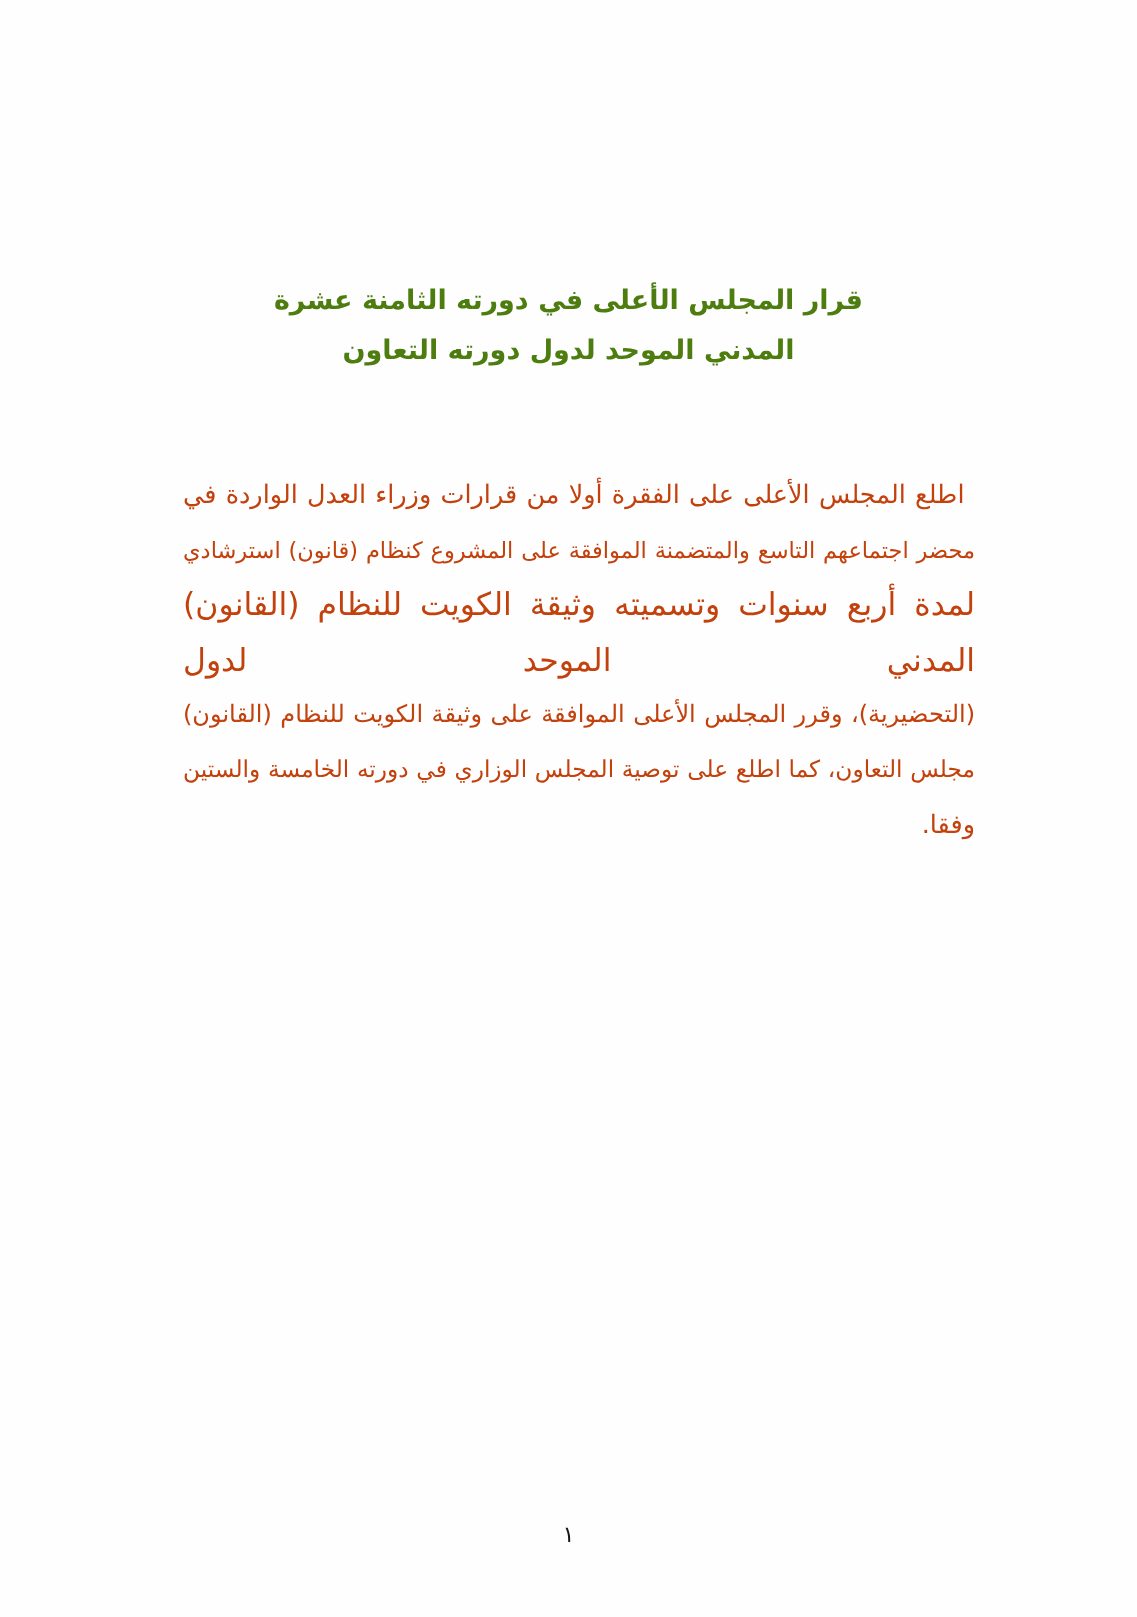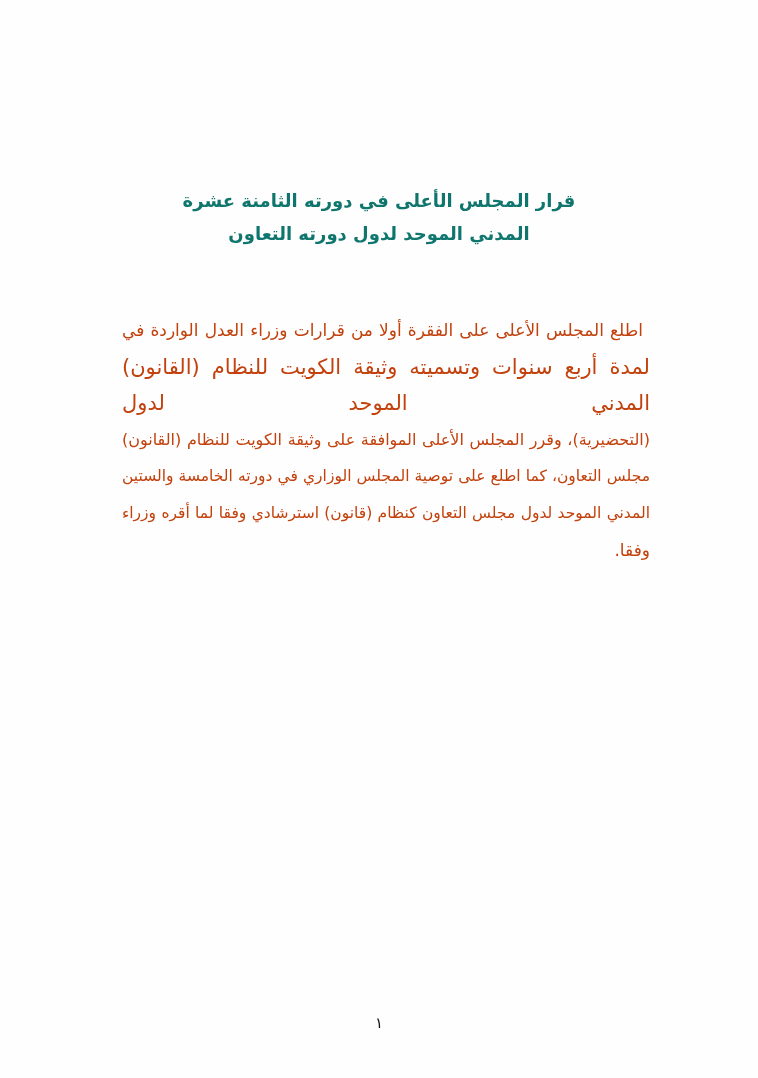--- a/index.html
+++ b/index.html
@@ -18,21 +18,21 @@
   }
   .title-block {
     position: absolute;
     top: 184px;
     left: 40px;
     right: 40px;
     text-align: center;
     font-weight: bold;
     font-size: 18px;
     line-height: 33px;
-    color: #0f766e;
+    color: #4d7c0f;
     letter-spacing: 0.2px;
   }
   .title-line {
     white-space: normal;
   }
   .paragraph {
     position: absolute;
     top: 312px;
     right: 108px;
     left: 122px;
@@ -66,22 +66,22 @@
 
 <div class="page">
 
   <div class="title-block">
     <div class="title-line fit">قرار المجلس الأعلى في دورته الثامنة عشرة</div>
     <div class="title-line fit">المدني الموحد لدول دورته التعاون</div>
   </div>
 
   <div class="paragraph">
     <div class="para-line first fit">اطلع المجلس الأعلى على الفقرة أولا من قرارات وزراء العدل الواردة في</div>
+    <div class="para-line fit" style="font-size: 15px;">محضر اجتماعهم التاسع والمتضمنة الموافقة على المشروع كنظام (قانون) استرشادي</div>
     <div class="para-line fit" style="font-size: 21px;">لمدة أربع سنوات وتسميته وثيقة الكويت للنظام (القانون) المدني الموحد لدول</div>
     <div class="para-line fit" style="font-size: 16px;">(التحضيرية)، وقرر المجلس الأعلى الموافقة على وثيقة الكويت للنظام (القانون)</div>
     <div class="para-line fit" style="font-size: 15.5px;">مجلس التعاون، كما اطلع على توصية المجلس الوزاري في دورته الخامسة والستين</div>
-    <div class="para-line fit" style="font-size: 15.5px;">المدني الموحد لدول مجلس التعاون كنظام (قانون) استرشادي وفقا لما أقره وزراء</div>
     <div class="para-line last fit">وفقا.</div>
   </div>
 
   <div class="page-number">١</div>
 
 </div>
 
 </body></html>

